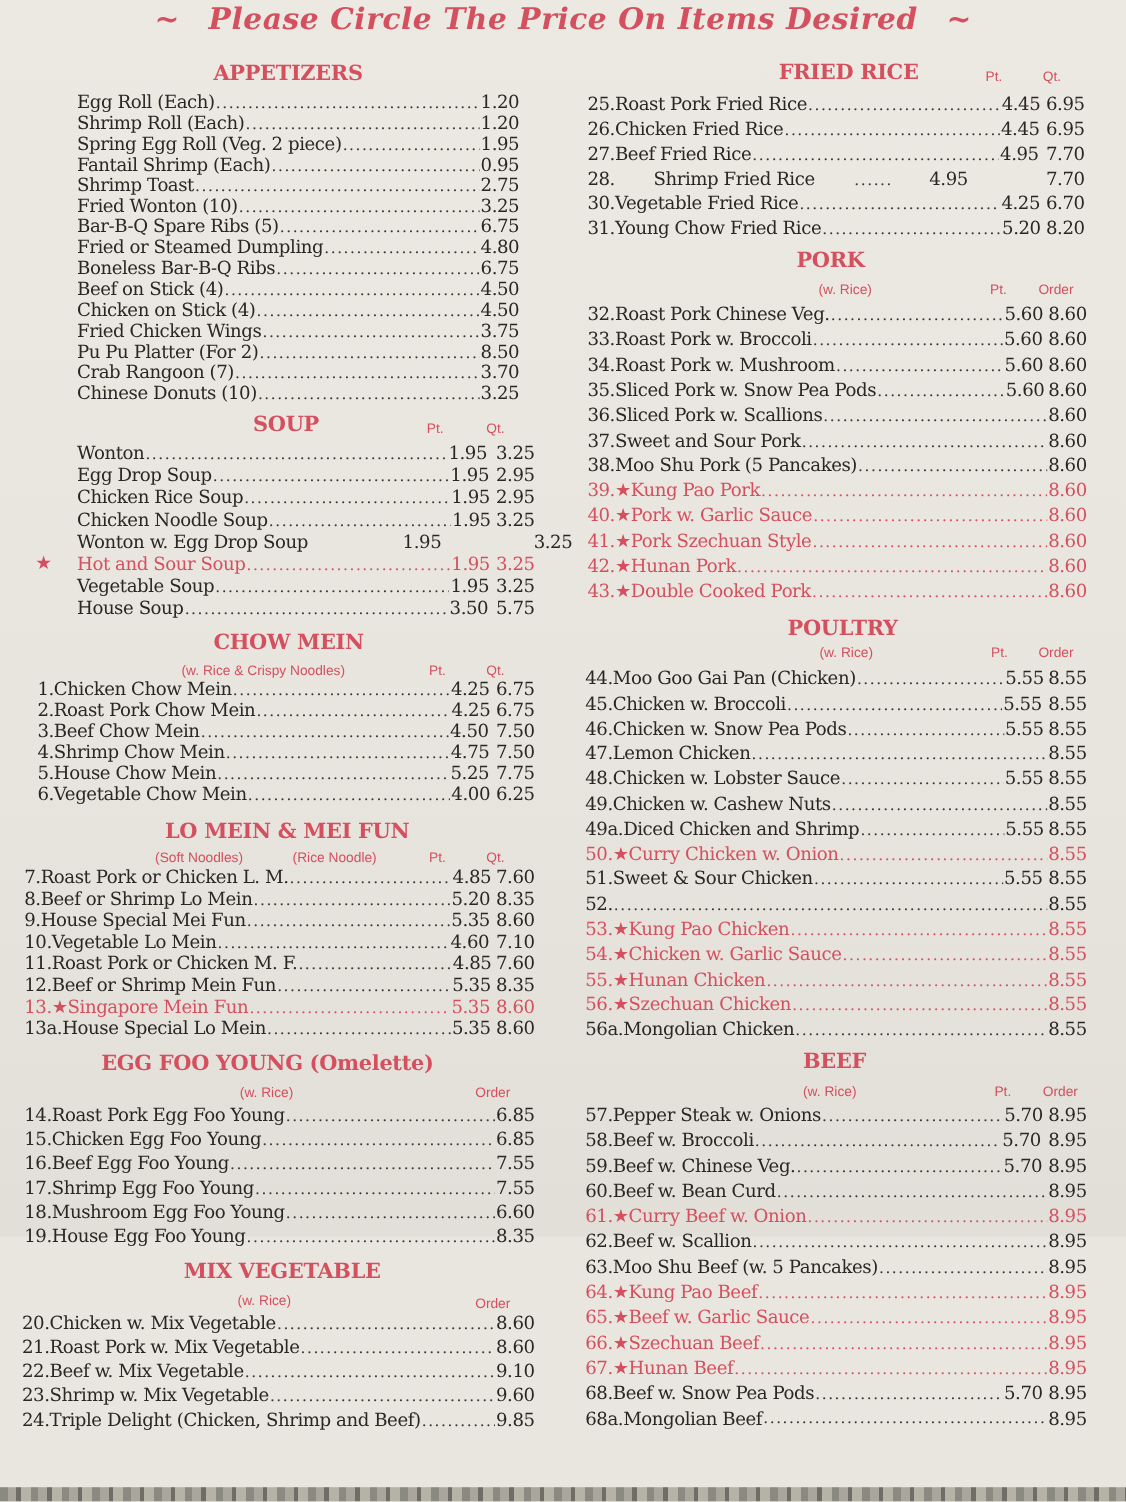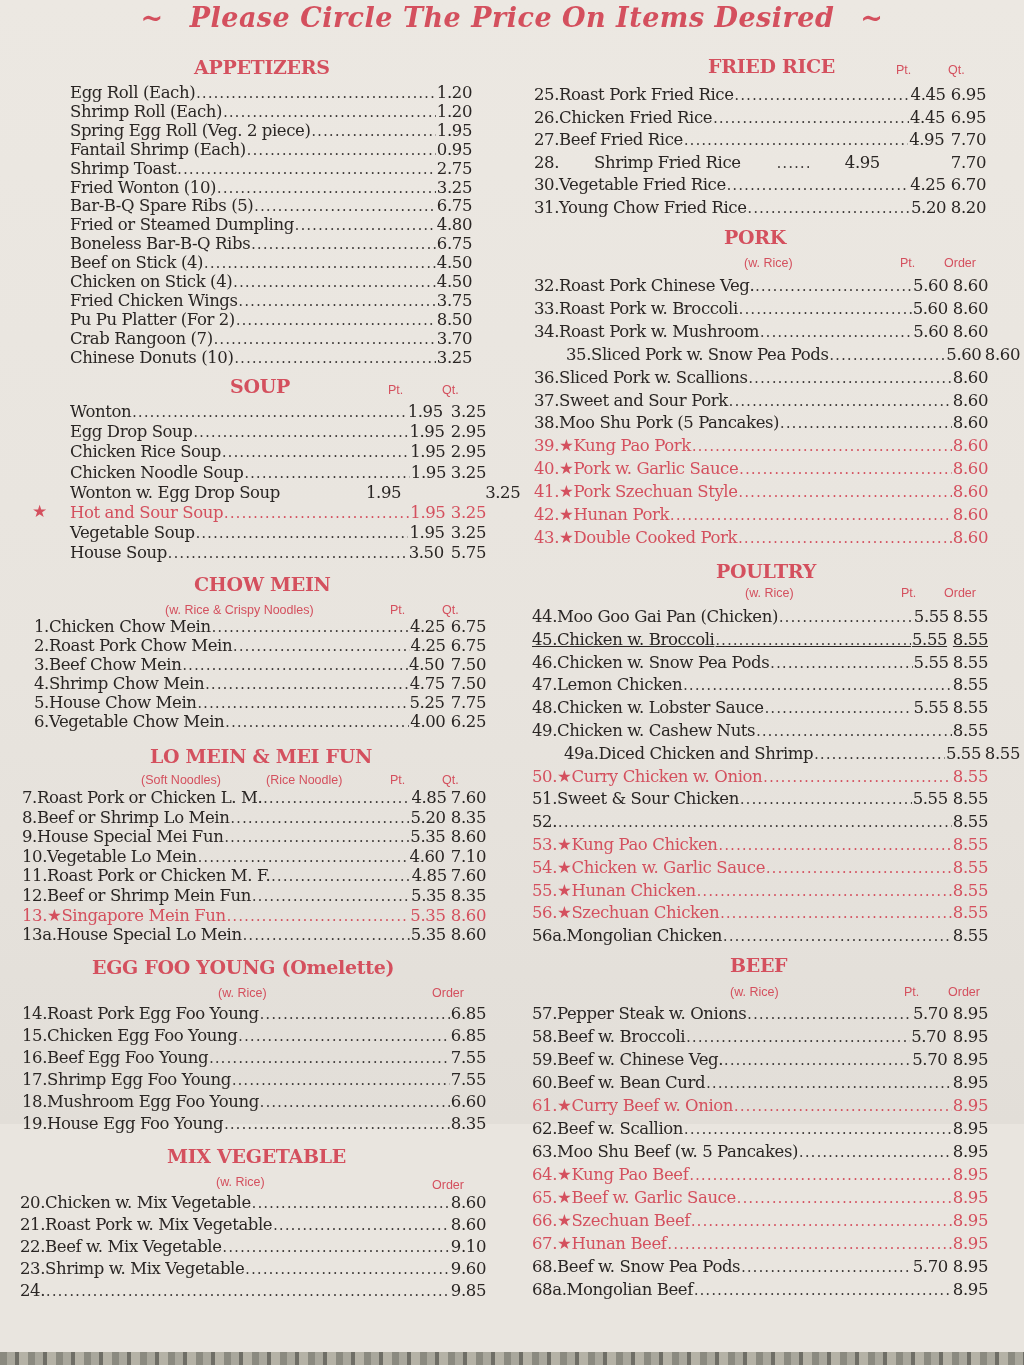--- a/index.html
+++ b/index.html
@@ -388,20 +388,21 @@
         <span class="p2">9.10</span>
       </div>
       <div class="row" style="top: 1210px; left: 4px; width: 466px;">
         <span class="num">23.</span>
         <span class="name">Shrimp w. Mix Vegetable</span>
         <span class="dots"></span>
         <span class="p2">9.60</span>
       </div>
       <div class="row" style="top: 1232px; left: 4px; width: 466px;">
         <span class="num">24.</span>
+        <span class="name">Triple Delight (Chicken, Shrimp and Beef)</span>
         <span class="dots"></span>
         <span class="p2">9.85</span>
       </div>
     </div>
   <div id="right" class="col col-right">
       <div class="sec-title" style="top: 7px; left: 180px;">FRIED RICE</div>
       <div class="sub" style="top: 15px; left: 368px;">Pt.</div>
       <div class="sub" style="top: 15px; left: 420px;">Qt.</div>
       <div class="row" style="top: 36px; left: 6px; width: 452px;">
         <span class="num">25.</span>
@@ -472,21 +473,21 @@
         <span class="p2">8.60</span>
       </div>
       <div class="row" style="top: 272.8px; left: 6px; width: 454px;">
         <span class="num">34.</span>
         <span class="name">Roast Pork w. Mushroom</span>
         <span class="dots"></span>
         <span class="p1">5.60</span>
         <span class="gap"></span>
         <span class="p2">8.60</span>
       </div>
-      <div class="row" style="top: 295.7px; left: 6px; width: 454px; margin-left: 32px;">
+      <div class="row" style="top: 295.7px; left: 6px; width: 454px;">
         <span class="num">35.</span>
         <span class="name">Sliced Pork w. Snow Pea Pods</span>
         <span class="dots"></span>
         <span class="p1">5.60</span>
         <span class="gap"></span>
         <span class="p2">8.60</span>
       </div>
       <div class="row" style="top: 318.6px; left: 6px; width: 454px;">
         <span class="num">36.</span>
         <span class="name">Sliced Pork w. Scallions</span>
@@ -540,21 +541,21 @@
       <div class="sub" style="top: 538px; left: 373px;">Pt.</div>
       <div class="sub" style="top: 538px; left: 416px;">Order</div>
       <div class="row" style="top: 558px; left: 4px; width: 456px;">
         <span class="num">44.</span>
         <span class="name">Moo Goo Gai Pan (Chicken)</span>
         <span class="dots"></span>
         <span class="p1">5.55</span>
         <span class="gap"></span>
         <span class="p2">8.55</span>
       </div>
-      <div class="row" style="top: 580.8px; left: 4px; width: 456px; text-decoration: underline;">
+      <div class="row" style="top: 580.8px; left: 4px; width: 456px;">
         <span class="num">45.</span>
         <span class="name">Chicken w. Broccoli</span>
         <span class="dots"></span>
         <span class="p1">5.55</span>
         <span class="gap"></span>
         <span class="p2">8.55</span>
       </div>
       <div class="row" style="top: 603.6px; left: 4px; width: 456px;">
         <span class="num">46.</span>
         <span class="name">Chicken w. Snow Pea Pods</span>
@@ -576,21 +577,21 @@
         <span class="p1">5.55</span>
         <span class="gap"></span>
         <span class="p2">8.55</span>
       </div>
       <div class="row" style="top: 672px; left: 4px; width: 456px;">
         <span class="num">49.</span>
         <span class="name">Chicken w. Cashew Nuts</span>
         <span class="dots"></span>
         <span class="p2">8.55</span>
       </div>
-      <div class="row" style="top: 694.8px; left: 4px; width: 456px; margin-left: 32px;">
+      <div class="row" style="top: 694.8px; left: 4px; width: 456px;">
         <span class="num">49a.</span>
         <span class="name">Diced Chicken and Shrimp</span>
         <span class="dots"></span>
         <span class="p1">5.55</span>
         <span class="gap"></span>
         <span class="p2">8.55</span>
       </div>
       <div class="row hot" style="top: 717.6px; left: 4px; width: 456px;">
         <span class="num">50.★</span>
         <span class="name">Curry Chicken w. Onion</span>

